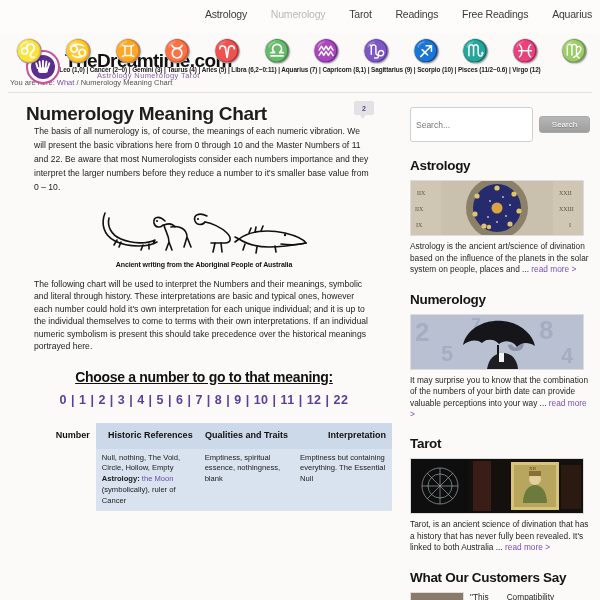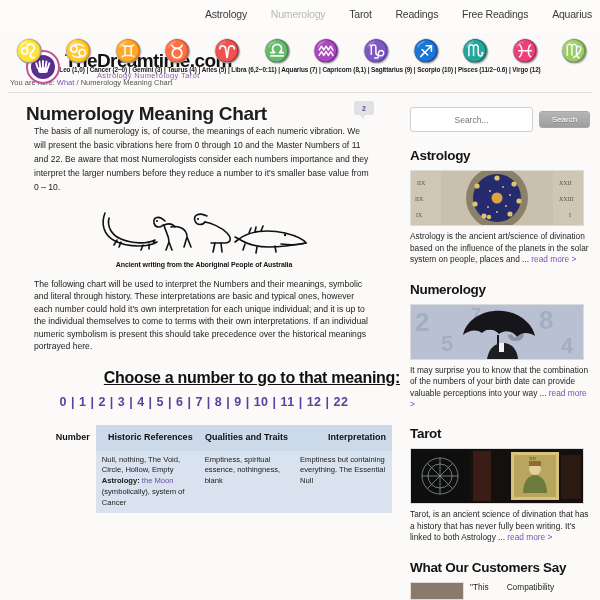--- a/index.html
+++ b/index.html
@@ -96,21 +96,21 @@
   .para.tight{line-height:1.45;margin:0 26px;}
 
   
   .glyph-box{margin:14px 0 0 0;display:flex;justify-content:center;}
   .glyph-cap{
     text-align:center;font-size:7px;font-weight:bold;color:#111;margin:6px 0 10px 0;
     letter-spacing:-0.1px;
   }
 
   .choose-title{
-    text-align:right;font-size:16px;font-weight:bold;color:#111;
+    text-align:center;font-size:14px;font-weight:bold;color:#111;
     text-decoration:underline;margin:16px 0 8px 0;letter-spacing:-0.3px;
   }
   .num-row{text-align:center;font-size:12.5px;font-weight:bold;letter-spacing:.5px;}
   .num-row a{color:#5b3f9e;text-decoration:none;}
   .num-row .sep{color:#5b3f9e;}
 
   
   .tbl{margin:16px 0 0 24px;width:360px;border-collapse:collapse;}
   .tbl th{
     background:#ccd9e8;color:#101010;font-size:9px;font-weight:bold;
@@ -126,23 +126,22 @@
   .tbl td a{color:#6b4aa8;text-decoration:none;}
   .col-num{width:58px;}
   .col-hist{width:100px;}
   .col-qual{width:92px;}
   .col-int{width:92px;}
 
   
   .search-row{display:flex;align-items:center;margin-top:14px;gap:6px;}
   .search-input{
     flex:1;height:15px;border:1px solid #cfcfcf;border-radius:3px;background:#fff;
-    font-size:8.5px;color:#6a6a6a;padding:4px 5px;outline:none;
+    font-size:8.5px;color:#6a6a6a;padding:9px 5px;outline:none;
     font-family:"Liberation Sans",sans-serif;
-    text-align:center;
   }
   .search-btn{
     width:52px;height:17px;border:1px solid #a8a8a8;border-radius:3px;
     background:linear-gradient(#b6b6b6,#9e9e9e);
     color:#fff;font-size:8px;cursor:pointer;font-family:"Liberation Sans",sans-serif;
     text-shadow:0 1px 0 rgba(0,0,0,.25);
   }
   .side-h{font-size:13.5px;font-weight:bold;color:#141414;margin:16px 0 7px 0;letter-spacing:-0.3px;}
   .thumb{
     width:172px;height:54px;border:1px solid #dcdcdc;background:#222;
@@ -271,21 +270,21 @@
             <th class="col-int">Interpretation</th>
           </tr>
         </thead>
         <tbody>
           <tr>
             <td class="first"></td>
             <td>
               <span>Null, nothing, The Void, Circle, Hollow, Empty</span>
               <b>Astrology:</b>
               <a href="#">the Moon</a>
-              <span>(symbolically), system of Cancer</span>
+              <span>(symbolically), ruler of Cancer</span>
             </td>
             <td>Emptiness, spiritual essence, nothingness, blank</td>
             <td>Emptiness but containing everything. The Essential Null</td>
           </tr>
         </tbody>
       </table>
     </div>
 
     <div class="side-col">
 
@@ -374,21 +373,21 @@
           <rect x="100" y="3" width="48" height="48" fill="#d8c37a"></rect>
           <rect x="103" y="6" width="42" height="42" fill="#b9a65e"></rect>
           <path d="M112 44 C112 32 118 26 124 26 C130 26 136 32 136 44 Z" fill="#6c7b3c"></path>
           <circle cx="124" cy="20" r="6" fill="#e3cf9a"></circle>
           <rect x="118" y="12" width="12" height="5" fill="#8a6f33"></rect>
           <text x="118" y="11" font-size="5" fill="#55482a" font-family="Liberation Serif, serif">XII</text>
           <rect x="150" y="6" width="20" height="44" fill="#2a1a12"></rect>
         </svg>
       </div>
       <div class="side-p">
-        <span>Tarot, is an ancient science of divination that has a history that has never fully been writing. It's linked to both Astrology ...</span>
+        <span>Tarot, is an ancient science of divination that has a history that has never fully been revealed. It's linked to both Australia ...</span>
         <a href="#">read more &gt;</a>
       </div>
 
       <div class="side-h">What Our Customers Say</div>
       <div style="display:flex;gap:6px;align-items:flex-start;">
         <div style="width:52px;height:16px;background:#8a7a6c;border:1px solid #ddd;flex:none;"></div>
         <div style="font-size:8.3px;color:#1f1f1f;line-height:1.3;display:flex;gap:18px;">
           <span>"This</span>
           <span>Compatibility</span>
         </div>

